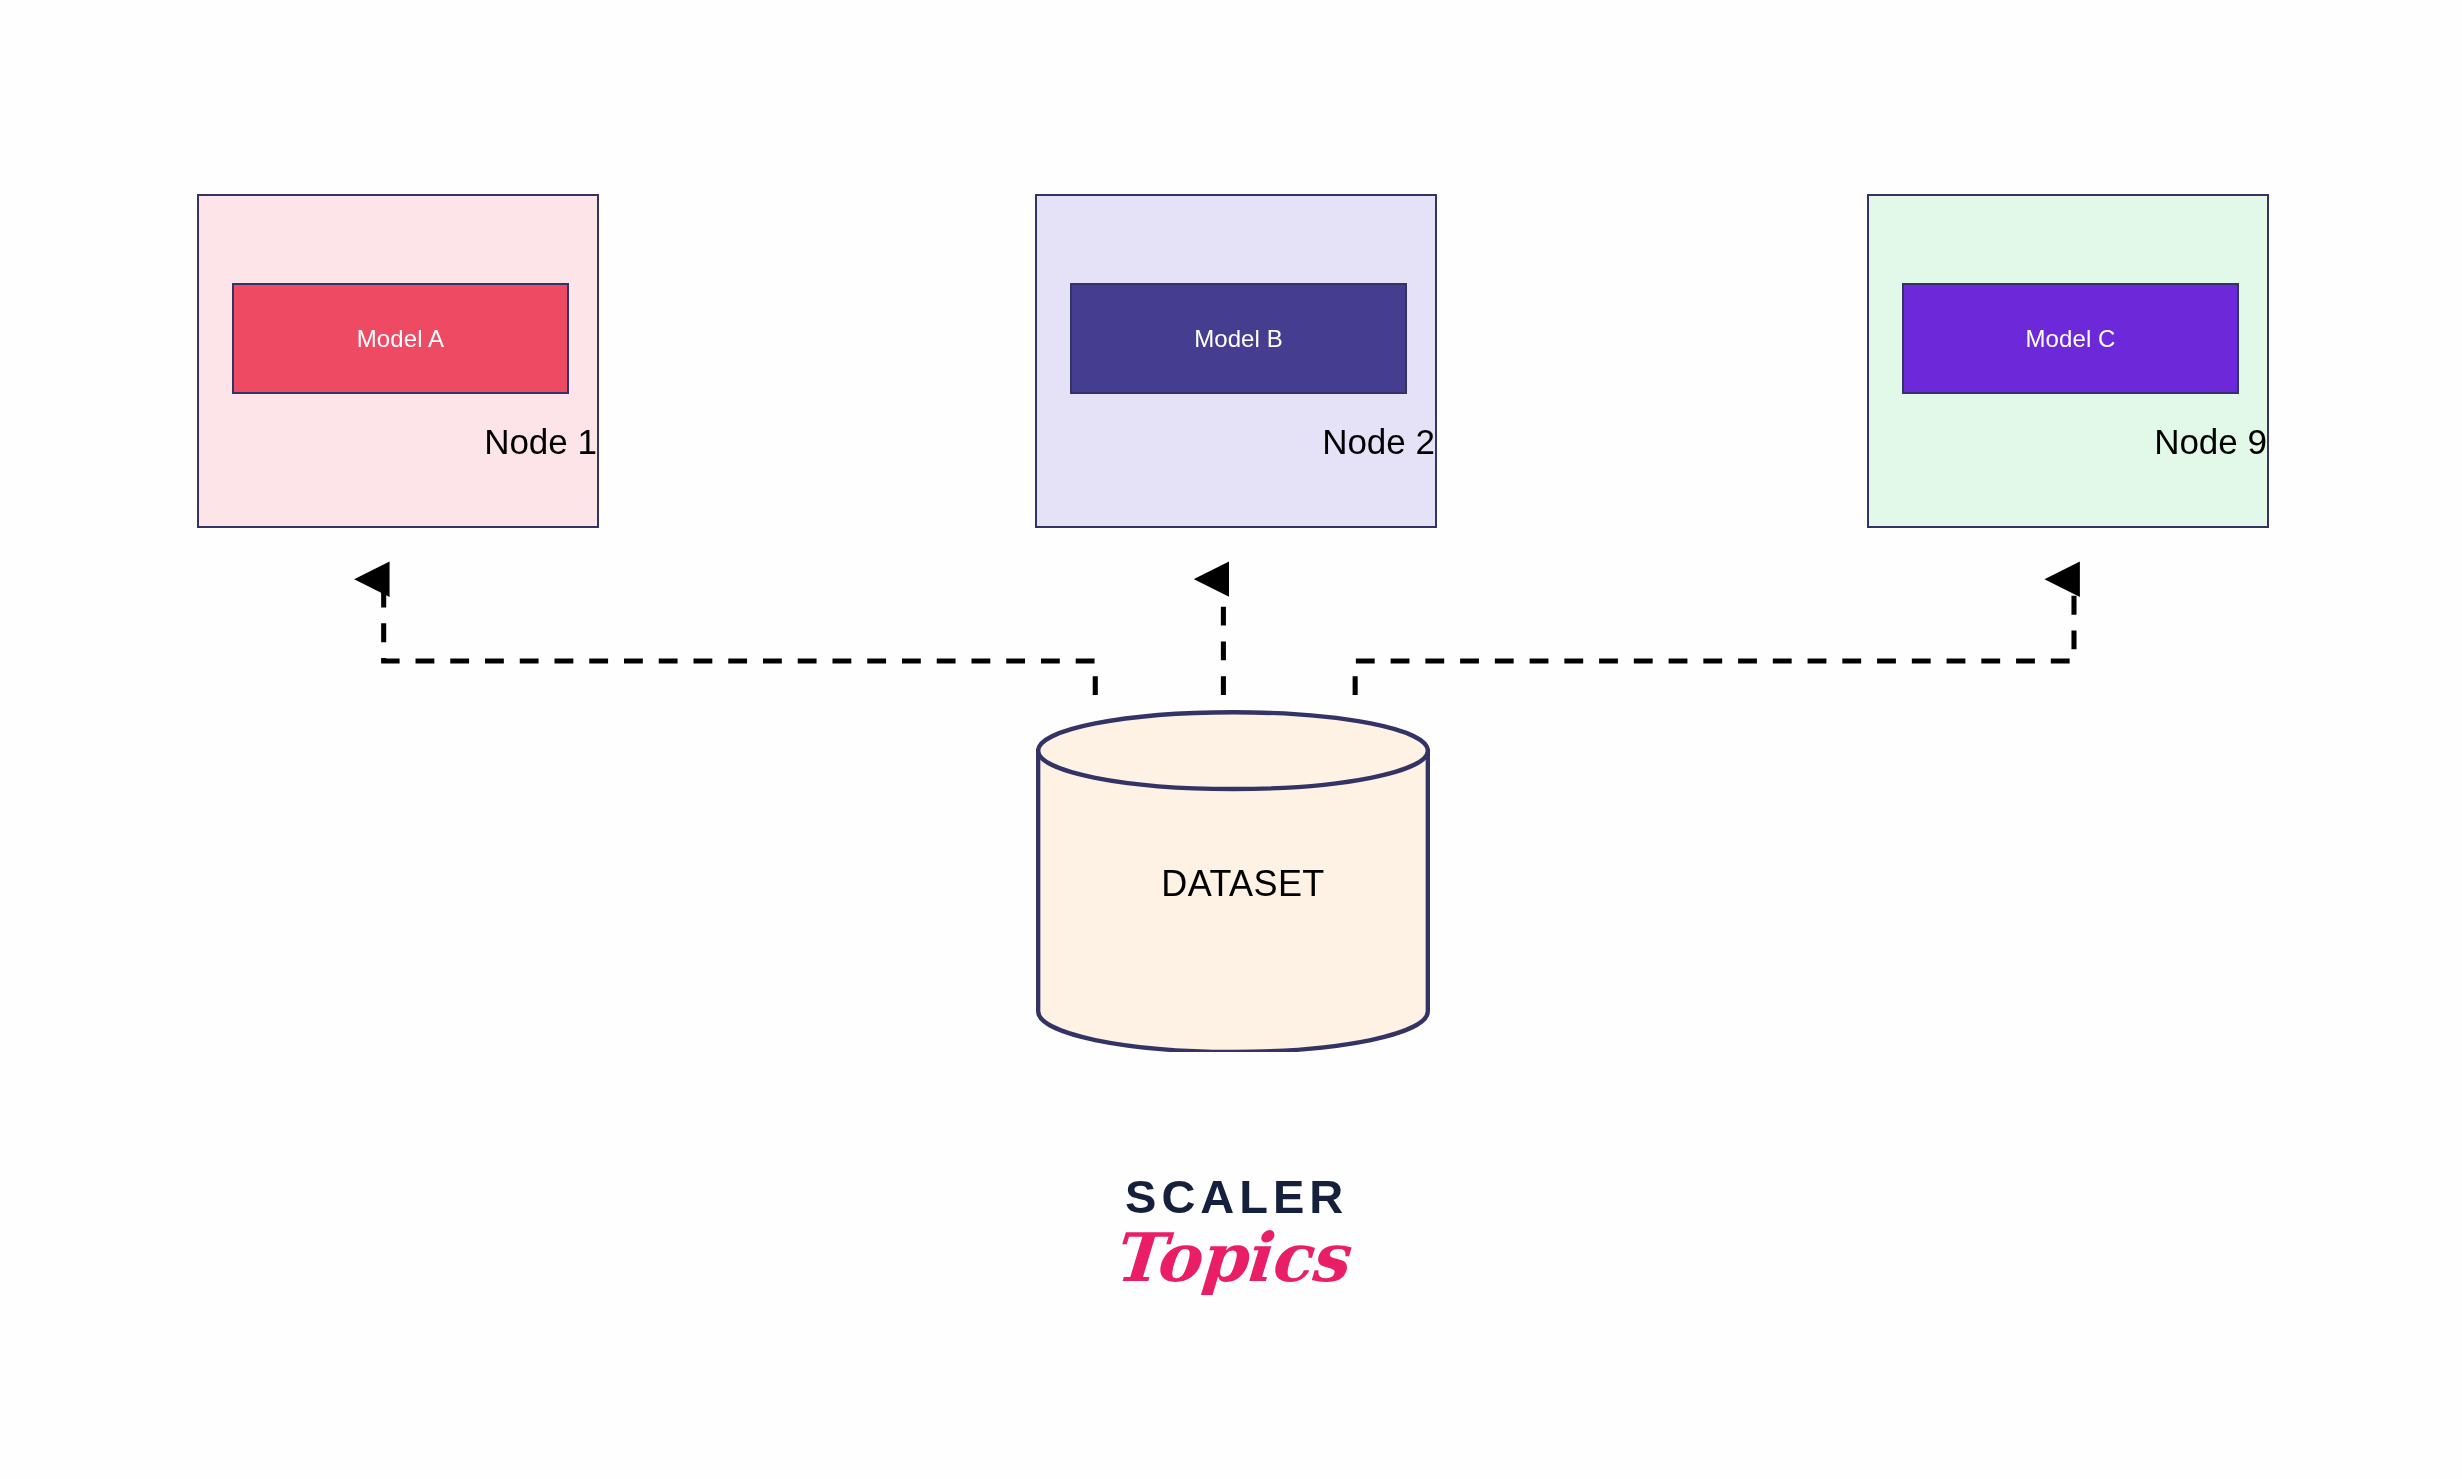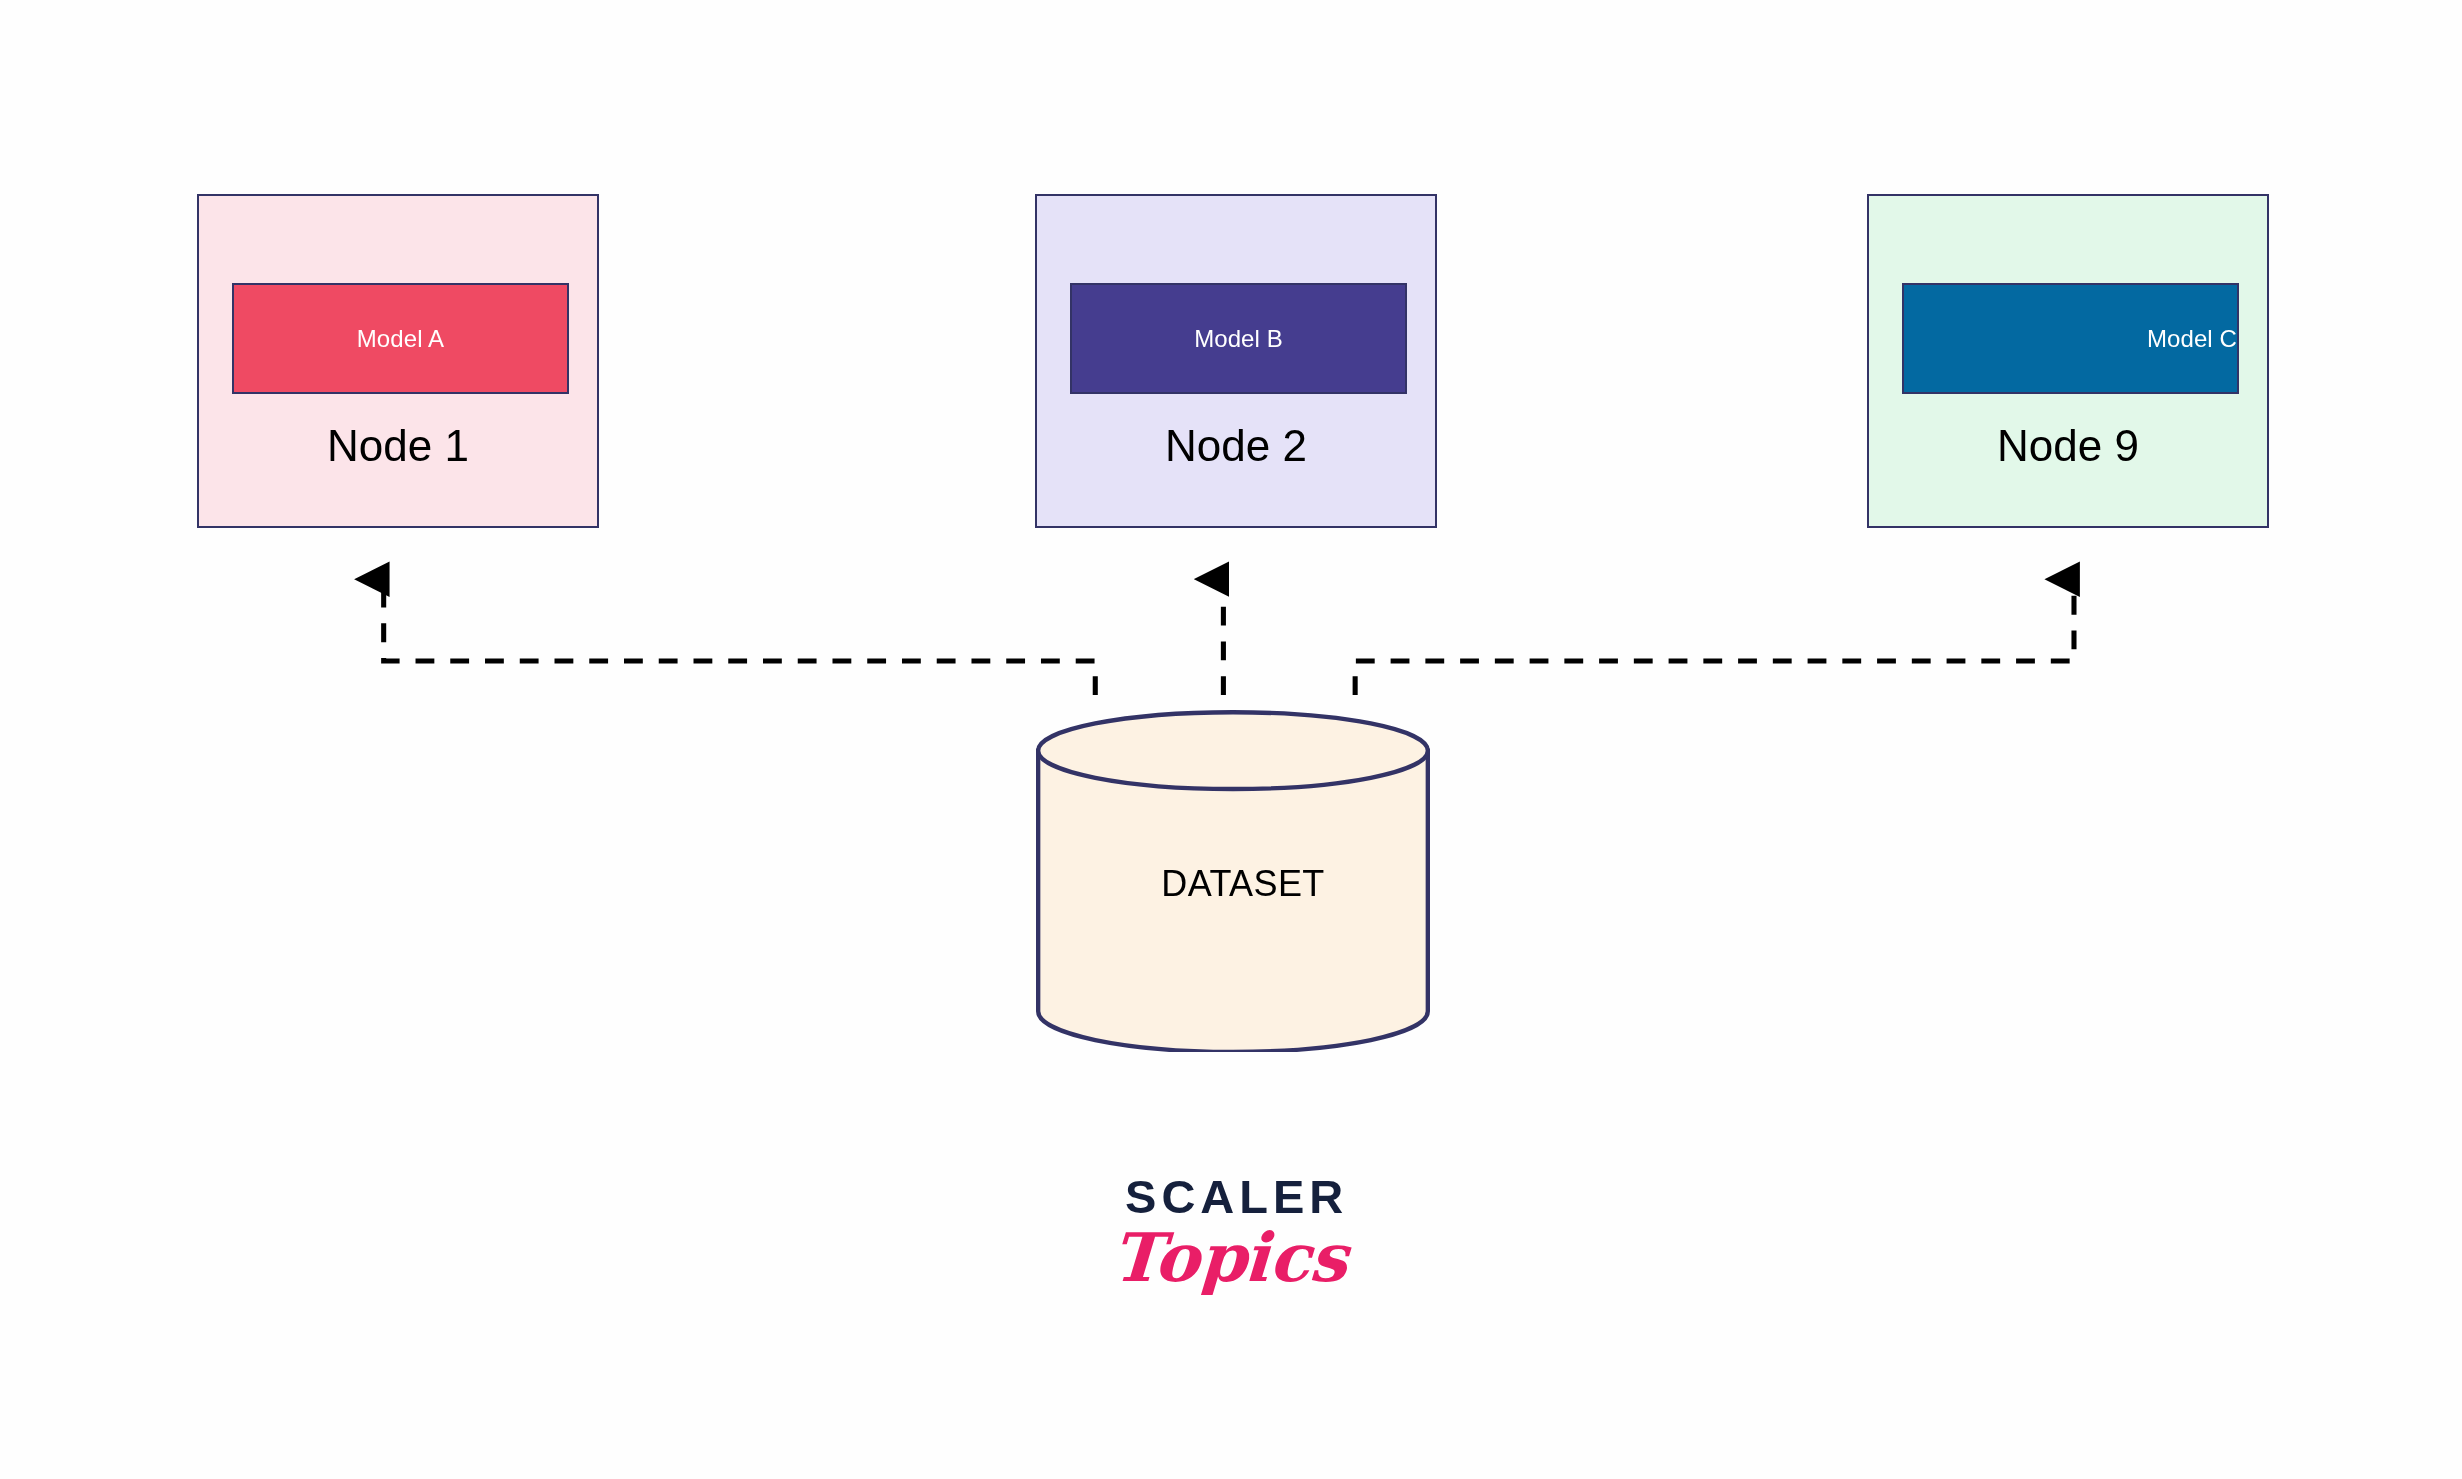--- a/index.html
+++ b/index.html
@@ -45,30 +45,30 @@
     display: flex;
     align-items: center;
     justify-content: center;
     color: #ffffff;
     font-size: 24px;
     letter-spacing: 0.1px;
     line-height: 1;
   }
   #model-a { background: #ef4a63; }
   #model-b { background: #453d8f; }
-  #model-c { background: #0369a1; justify-content: flex-end; }
+  #model-c { background: #6d28d9; }
 
   .node-label {
     position: absolute;
     left: 0;
     right: 0;
     top: 228px;
-    text-align: center;
+    text-align: right;
     color: #000000;
-    font-size: 44px;
+    font-size: 35px;
     line-height: 1;
   }
 
   
   #dataset-cylinder {
     position: absolute;
     left: 1036px;
     top: 710px;
     width: 414px;
     height: 342px;

